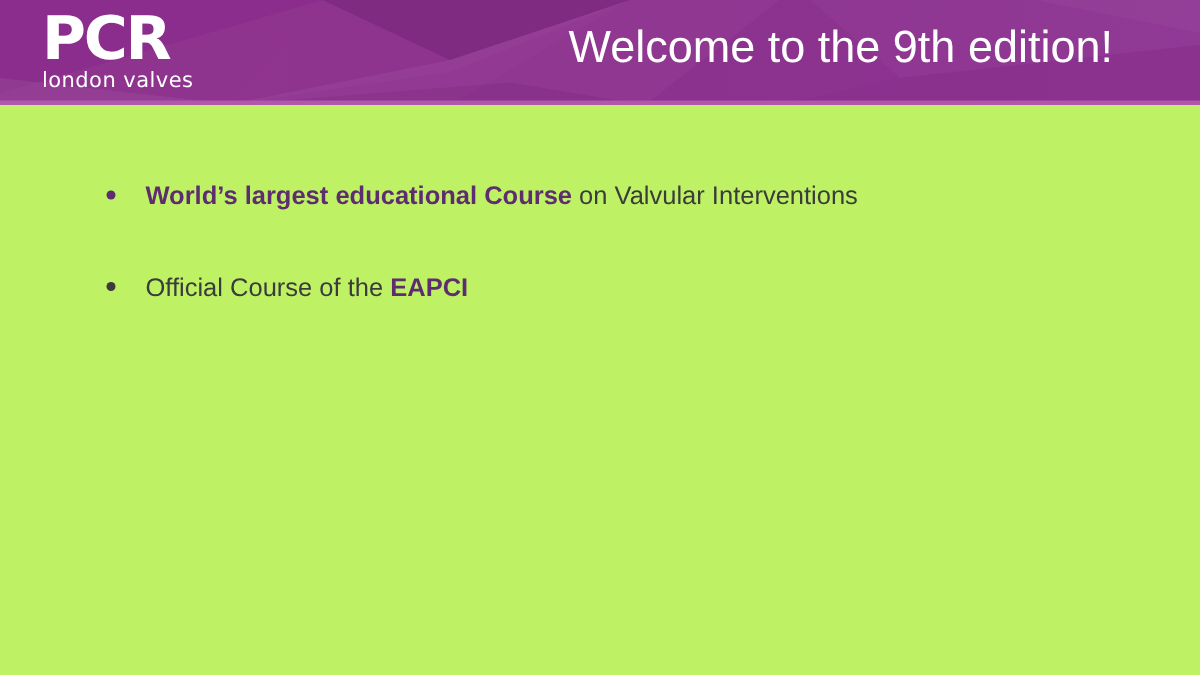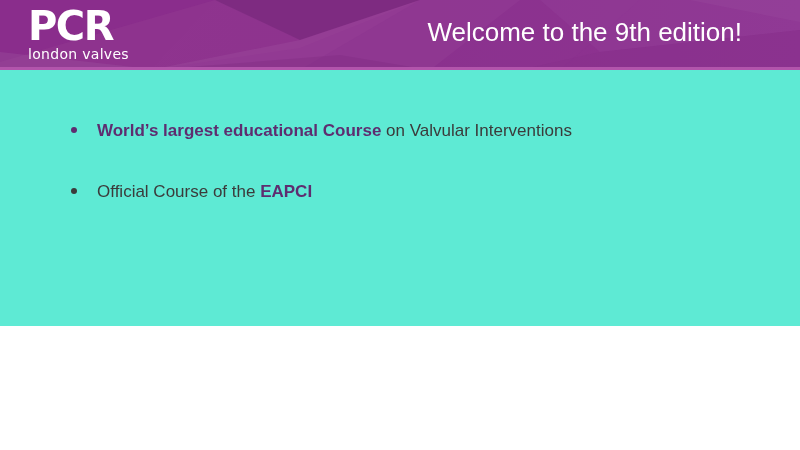--- a/index.html
+++ b/index.html
@@ -10,22 +10,22 @@
   body {
     width: 800px;
     height: 450px;
     overflow: hidden;
     font-family: "Liberation Sans", sans-serif;
   }
 
   .slide {
     position: relative;
     width: 800px;
-    height: 326px;
-    background: #5eead4;
+    height: 450px;
+    background: #bef264;
     overflow: hidden;
   }
 
   
   .header {
     position: absolute;
     left: 0;
     top: 0;
     width: 800px;
     height: 70px;
@@ -77,21 +77,21 @@
     margin-top: -1px;
   }
 
   
   .header-title {
     position: absolute;
     right: 58px;
     top: 14px;
     z-index: 5;
     font-family: "Liberation Sans", sans-serif;
-    font-size: 26px;
+    font-size: 30px;
     line-height: 36px;
     font-weight: normal;
     color: #ffffff;
     white-space: nowrap;
   }
 
   
   .body-area {
     position: absolute;
     left: 0;

